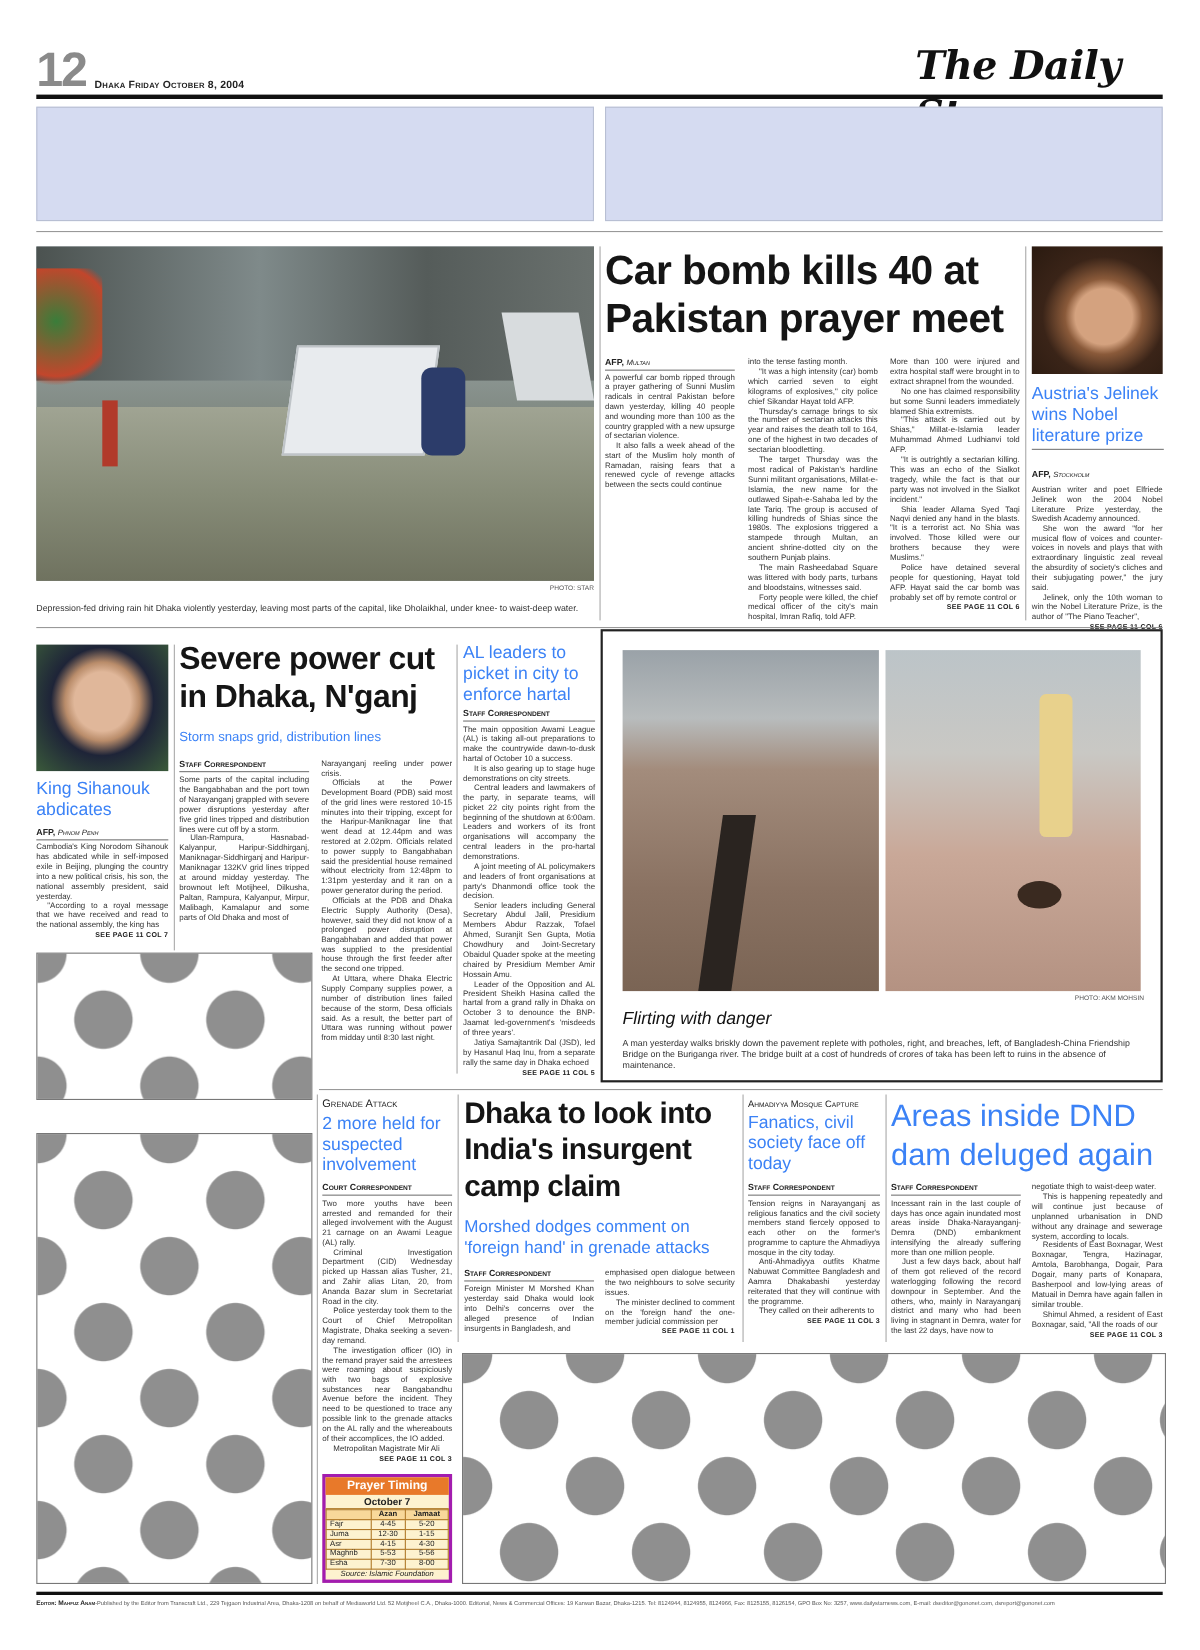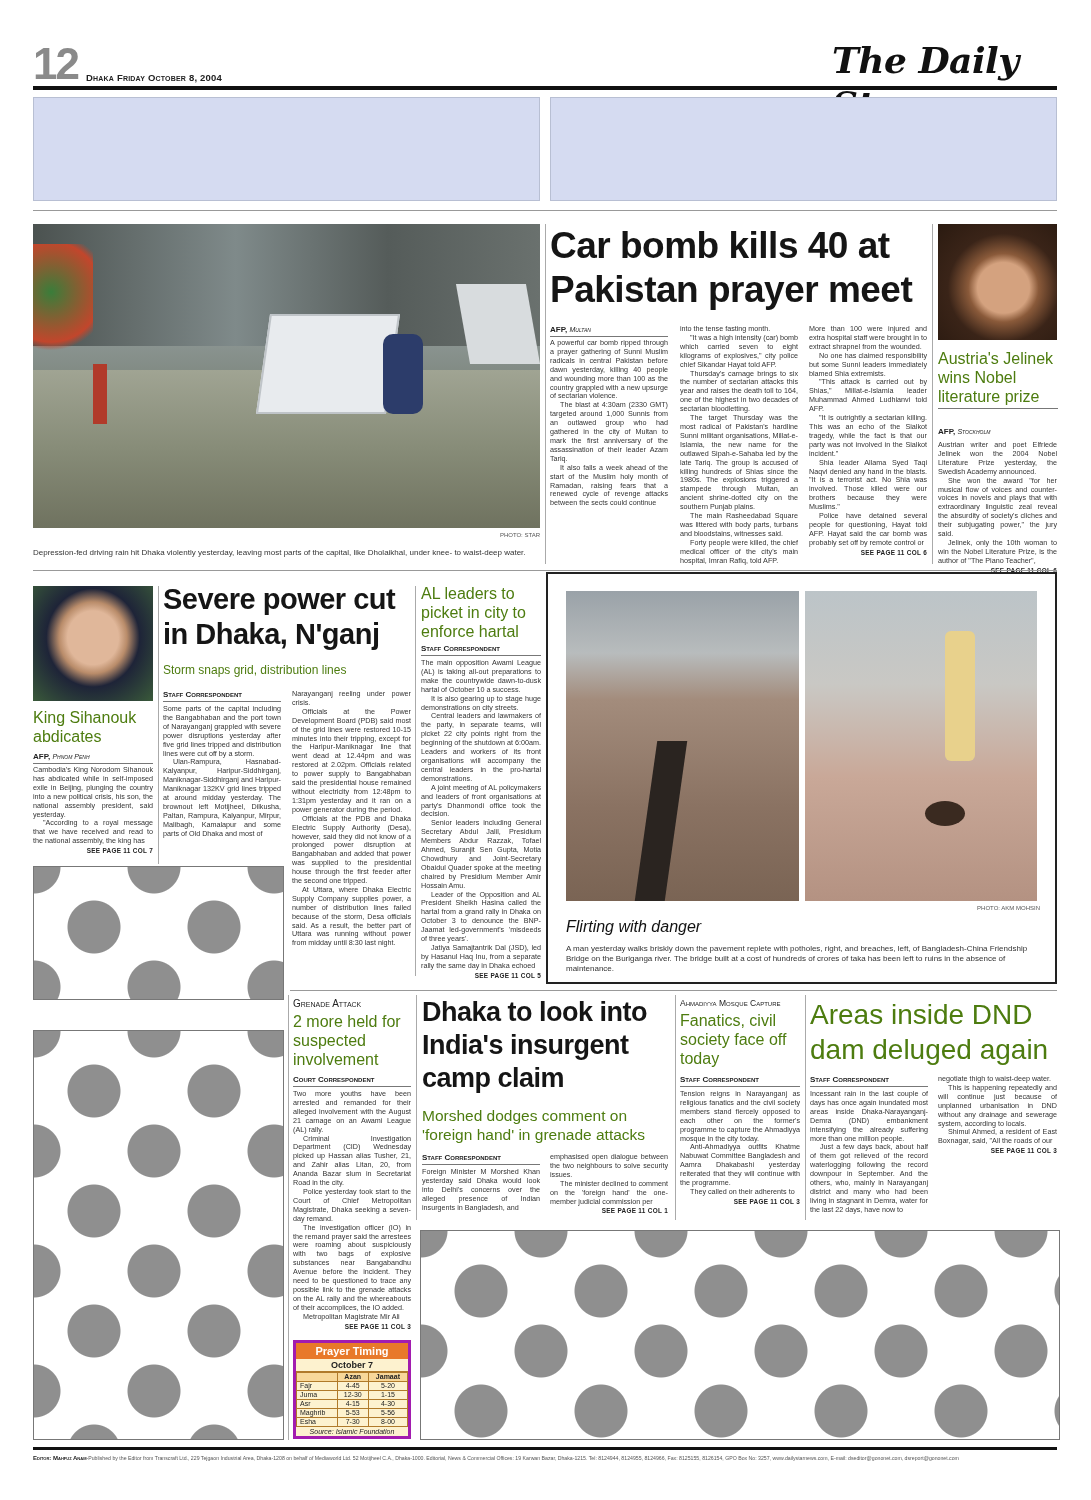--- a/index.html
+++ b/index.html
@@ -9,21 +9,21 @@
 .dateline{left:86px;top:72px;font-size:9.5px;font-weight:bold;font-variant:small-caps;color:#222;letter-spacing:.2px}
 .masthead{left:832px;top:38px;font-family:"DejaVu Serif",serif;font-size:36px;font-weight:bold;font-style:italic;color:#111;letter-spacing:-0.5px;line-height:44px}
 .rule-top{left:33px;top:86px;width:1024px;height:4px;background:#111}
 .ad{top:97px;height:104px;background:#d5dbf1;border:1px solid #b8bfd3}
 .rule-thin{height:1px;background:#999}
 .vrule{width:1px;background:#aaa}
 .photo{overflow:hidden;background:#888}
 .credit{font-size:6px;color:#555;text-transform:uppercase;text-align:right}
 .caption{font-size:8px;color:#333;line-height:10px}
 .hl-xl{font-weight:bold;color:#151515;letter-spacing:-0.5px}
-.hl-light{font-weight:normal;color:#4d7c0f}
+.hl-light{font-weight:normal;color:#3b82f6}
 .byline{font-size:8px;font-weight:bold;color:#222;font-variant:small-caps;border-bottom:1px solid #777;padding-bottom:2px}
 .byline i{font-weight:normal;font-style:italic;font-size:7px}
 .body{font-size:7.2px;line-height:8.9px;color:#333;text-align:justify}
 .body p{text-indent:10px}
 .body p:first-child{text-indent:0}
 .jump{font-size:6.4px;font-weight:bold;text-align:right;color:#222;letter-spacing:.3px;margin-top:1px}
 .kicker{font-size:10px;font-variant:small-caps;color:#222}
 .polka{background-color:#fff;background-image:radial-gradient(circle,#8f8f8f 0 26px,transparent 27px),radial-gradient(circle,#8f8f8f 0 26px,transparent 27px);background-size:120px 120px;background-position:0 0,60px 60px;border:1px solid #777}
 table.pt{border-collapse:collapse;width:100%;font-size:7px}
 table.pt td{border:1px solid #b07a2a;padding:0 3px;line-height:8px}
@@ -52,21 +52,20 @@
   <div style="position:absolute;left:350px;top:110px;width:40px;height:80px;background:#2c3c6a;border-radius:10px"></div>
 </div>
 <div class="abs credit" style="left:380px;top:532px;width:160px">PHOTO: STAR</div>
 <div class="abs caption" style="left:33px;top:548px;width:507px">Depression-fed driving rain hit Dhaka violently yesterday, leaving most parts of the capital, like Dholaikhal, under knee- to waist-deep water.</div>
 
 <div class="abs vrule" style="left:545px;top:224px;height:340px"></div>
 <div class="abs hl-xl" style="left:550px;top:224px;width:385px;font-size:37px;line-height:44px">Car bomb kills 40 at Pakistan prayer meet</div>
 <div class="abs byline" style="left:550px;top:325px;width:118px"><span>AFP,</span> <i>Multan</i></div>
 <div class="abs body" style="left:550px;top:339px;width:118px">
   <p>A powerful car bomb ripped through a prayer gathering of Sunni Muslim radicals in central Pakistan before dawn yesterday, killing 40 people and wounding more than 100 as the country grappled with a new upsurge of sectarian violence.</p>
-    <p>The blast at 4:30am (2330 GMT) targeted around 1,000 Sunnis from an outlawed group who had gathered in the city of Multan to mark the first anniversary of the assassination of their leader Azam Tariq.</p>
     <p>It also falls a week ahead of the start of the Muslim holy month of Ramadan, raising fears that a renewed cycle of revenge attacks between the sects could continue</p>
 </div>
 <div class="abs body" style="left:680px;top:325px;width:118px">
   <p style="text-indent:0">into the tense fasting month.</p>
     <p>"It was a high intensity (car) bomb which carried seven to eight kilograms of explosives," city police chief Sikandar Hayat told AFP.</p>
     <p>Thursday's carnage brings to six the number of sectarian attacks this year and raises the death toll to 164, one of the highest in two decades of sectarian bloodletting.</p>
     <p>The target Thursday was the most radical of Pakistan's hardline Sunni militant organisations, Millat-e-Islamia, the new name for the outlawed Sipah-e-Sahaba led by the late Tariq. The group is accused of killing hundreds of Shias since the 1980s. The explosions triggered a stampede through Multan, an ancient shrine-dotted city on the southern Punjab plains.</p>
     <p>The main Rasheedabad Square was littered with body parts, turbans and bloodstains, witnesses said.</p>
     <p>Forty people were killed, the chief medical officer of the city's main hospital, Imran Rafiq, told AFP.</p>
 </div>
@@ -147,21 +146,21 @@
 <div class="abs polka" style="left:420px;top:1230px;width:640px;height:210px"></div>
 <div class="abs rule-thin" style="left:290px;top:990px;width:767px"></div>
 
 <div class="abs vrule" style="left:288px;top:995px;height:445px"></div>
 <div class="abs kicker" style="left:293px;top:998px">Grenade Attack</div>
 <div class="abs hl-light" style="left:293px;top:1012px;width:120px;font-size:16px;line-height:19px">2 more held for suspected involvement</div>
 <div class="abs byline" style="left:293px;top:1075px;width:118px">Court Correspondent</div>
 <div class="abs body" style="left:293px;top:1090px;width:118px">
   <p>Two more youths have been arrested and remanded for their alleged involvement with the August 21 carnage on an Awami League (AL) rally.</p>
     <p>Criminal Investigation Department (CID) Wednesday picked up Hassan alias Tusher, 21, and Zahir alias Litan, 20, from Ananda Bazar slum in Secretariat Road in the city.</p>
-    <p>Police yesterday took start to the Court of Chief Metropolitan Magistrate, Dhaka seeking a seven-day remand.</p>
+    <p>Police yesterday took them to the Court of Chief Metropolitan Magistrate, Dhaka seeking a seven-day remand.</p>
     <p>The investigation officer (IO) in the remand prayer said the arrestees were roaming about suspiciously with two bags of explosive substances near Bangabandhu Avenue before the incident. They need to be questioned to trace any possible link to the grenade attacks on the AL rally and the whereabouts of their accomplices, the IO added.</p>
     <p>Metropolitan Magistrate Mir Ali</p>
   <div class="jump">SEE PAGE 11 COL 3</div>
 </div>
 
 <div class="abs" style="left:293px;top:1340px;width:118px;border:3px solid #a21caf;background:#fdf2cf">
   <div style="background:#e8792a;color:#fff;font-weight:bold;font-size:11px;text-align:center;line-height:16px">Prayer Timing</div>
   <div style="font-weight:bold;font-size:9px;text-align:center;line-height:12px;border-bottom:1px solid #b07a2a">October 7</div>
   <table class="pt">
     <tbody>
@@ -227,18 +226,19 @@
 <div class="abs vrule" style="left:805px;top:995px;height:225px"></div>
 <div class="abs hl-light" style="left:810px;top:997px;width:255px;font-size:28px;line-height:35px">Areas inside DND dam deluged again</div>
 <div class="abs byline" style="left:810px;top:1075px;width:118px">Staff Correspondent</div>
 <div class="abs body" style="left:810px;top:1090px;width:118px">
   <p>Incessant rain in the last couple of days has once again inundated most areas inside Dhaka-Narayanganj-Demra (DND) embankment intensifying the already suffering more than one million people.</p>
     <p>Just a few days back, about half of them got relieved of the record waterlogging following the record downpour in September. And the others, who, mainly in Narayanganj district and many who had been living in stagnant in Demra, water for the last 22 days, have now to</p>
 </div>
 <div class="abs body" style="left:938px;top:1075px;width:119px">
   <p style="text-indent:0">negotiate thigh to waist-deep water.</p>
     <p>This is happening repeatedly and will continue just because of unplanned urbanisation in DND without any drainage and sewerage system, according to locals.</p>
+    <p>Residents of East Boxnagar, West Boxnagar, Tengra, Hazinagar, Amtola, Barobhanga, Dogair, Para Dogair, many parts of Konapara, Basherpool and low-lying areas of Matuail in Demra have again fallen in similar trouble.</p>
     <p>Shimul Ahmed, a resident of East Boxnagar, said, "All the roads of our</p>
   <div class="jump">SEE PAGE 11 COL 3</div>
 </div>
 
 <div class="abs" style="left:33px;top:1447px;width:1024px;height:3px;background:#111"></div>
 <div class="abs footer"><b>Editor: Mahfuz Anam</b><span>-Published by the Editor from Transcraft Ltd., 229 Tejgaon Industrial Area, Dhaka-1208 on behalf of Mediaworld Ltd. 52 Motijheel C.A., Dhaka-1000. Editorial, News &amp; Commercial Offices: 19 Karwan Bazar, Dhaka-1215. Tel: 8124944, 8124955, 8124966, Fax: 8125155, 8126154, GPO Box No: 3257, www.dailystarnews.com, E-mail: dseditor@gononet.com, dsreport@gononet.com</span></div>
 
 </body></html>

